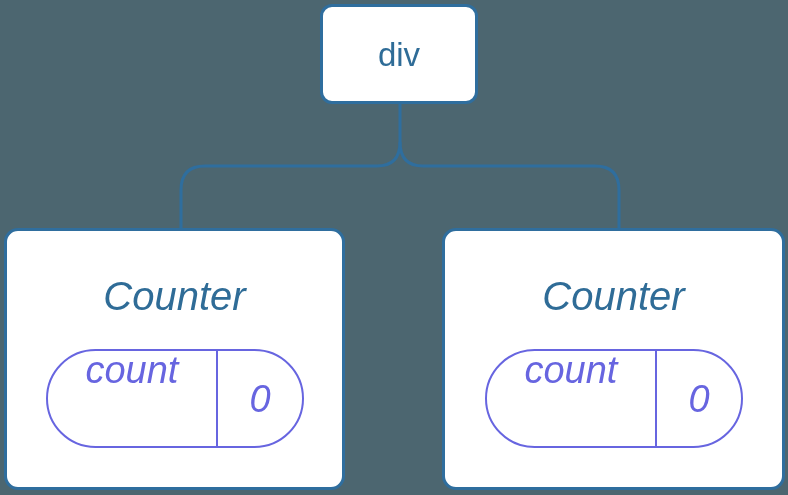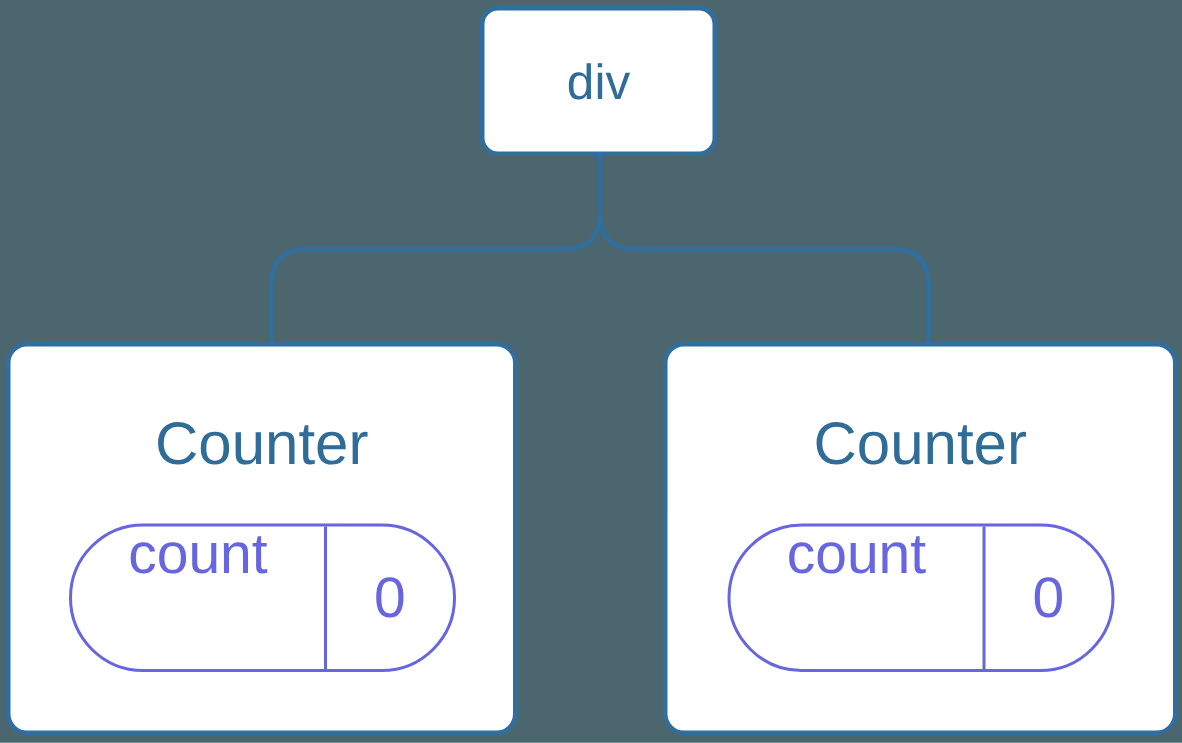--- a/index.html
+++ b/index.html
@@ -44,20 +44,21 @@
     font-weight: 500;
     line-height: 1;
   }
   .counter-node {
     top: 228px;
     height: 262px;
     border-radius: 14px;
     display: flex;
     flex-direction: column;
     align-items: center;
+    font-style: italic;
   }
   .counter-node.left  { left: 4px;   width: 341px; }
   .counter-node.right { left: 442px; width: 343px; }
   .counter-title {
     margin-top: 42px;
     color: #2F6C97;
     font-size: 40px;
     font-weight: 500;
     line-height: 1.15;
   }

